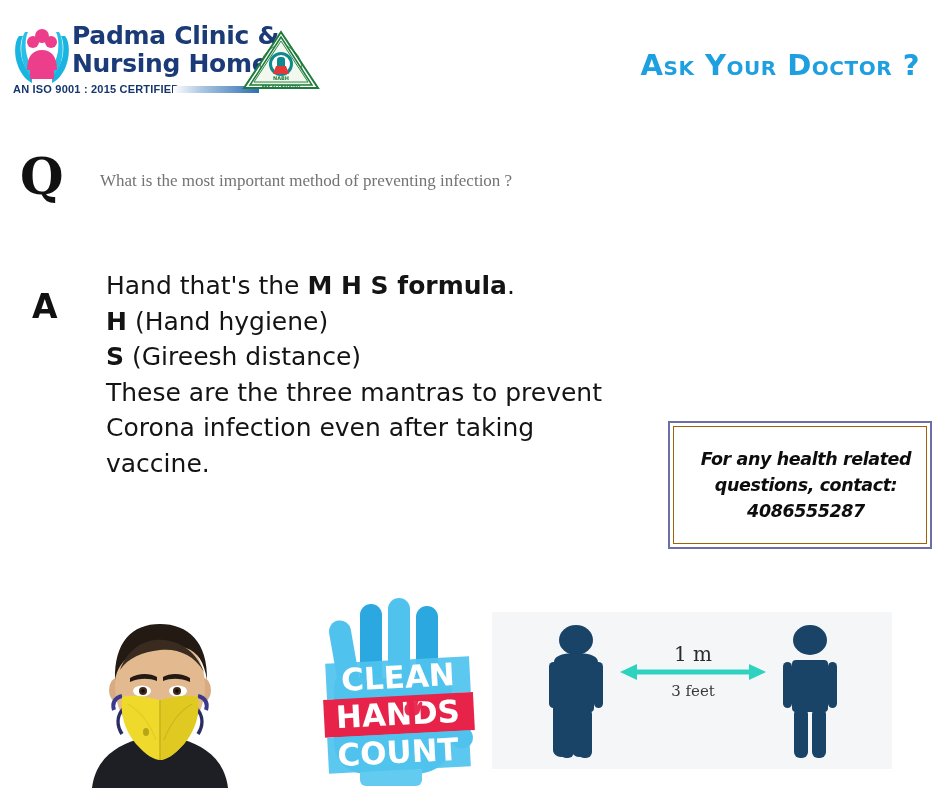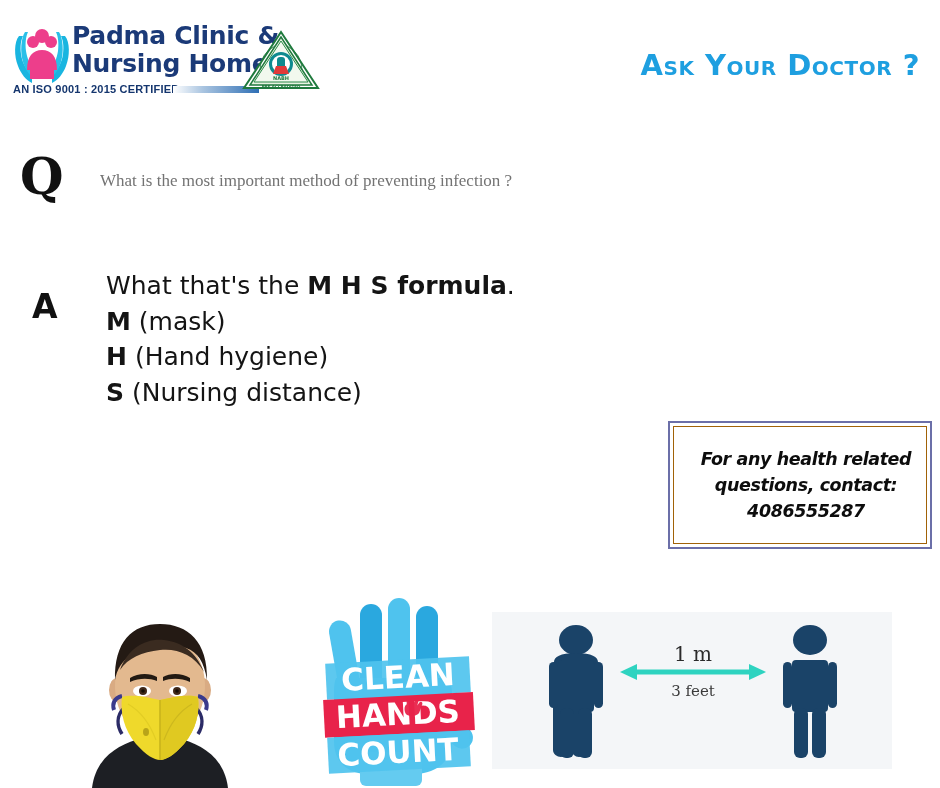--- a/index.html
+++ b/index.html
@@ -167,24 +167,24 @@
   </div>
 
   <div id="page-title">Ask Your Doctor ?</div>
 </div>
 
 <div id="q-letter">Q</div>
 <div id="q-text">What is the most important method of preventing infection ?</div>
 
 <div id="a-letter">A</div>
 <div id="a-text">
-  <span class="ln"><span>What that's the </span><b>M H S formula</b><span>.</span></span>
-  <span class="ln"><span></span><b>M</b><span> (mask)</span></span>
+  <span class="ln"><span>Hand that's the </span><b>M H S formula</b><span>.</span></span>
   <span class="ln"><span></span><b>H</b><span> (Hand hygiene)</span></span>
-  <span class="ln"><span></span><b>S</b><span>  (Nursing distance)</span></span>
+  <span class="ln"><span></span><b>S</b><span>  (Gireesh distance)</span></span>
+  <span class="wrapln">These are the three mantras to prevent Corona infection even after taking vaccine.</span>
 </div>
 
 <div id="contact-box">
   <div id="contact-inner">
     <div class="contact-line">For any health related</div>
     <div class="contact-line">questions, contact:</div>
     <div class="contact-line">4086555287</div>
   </div>
 </div>
 

